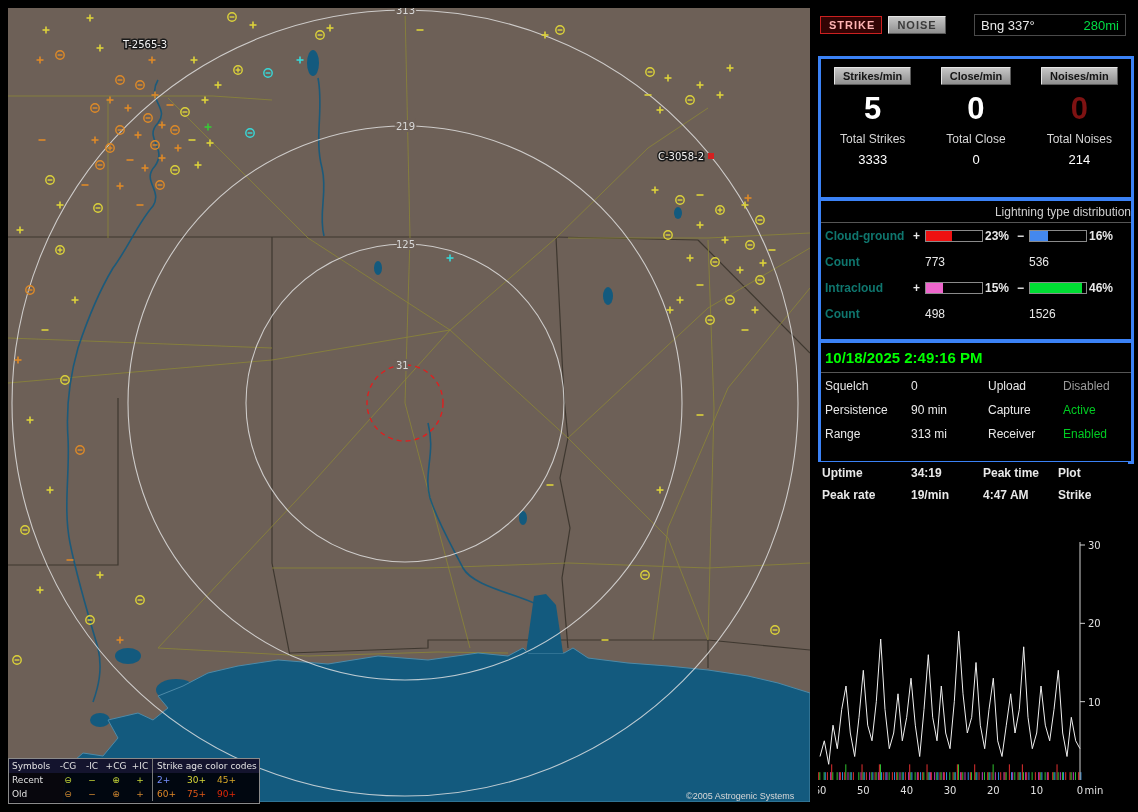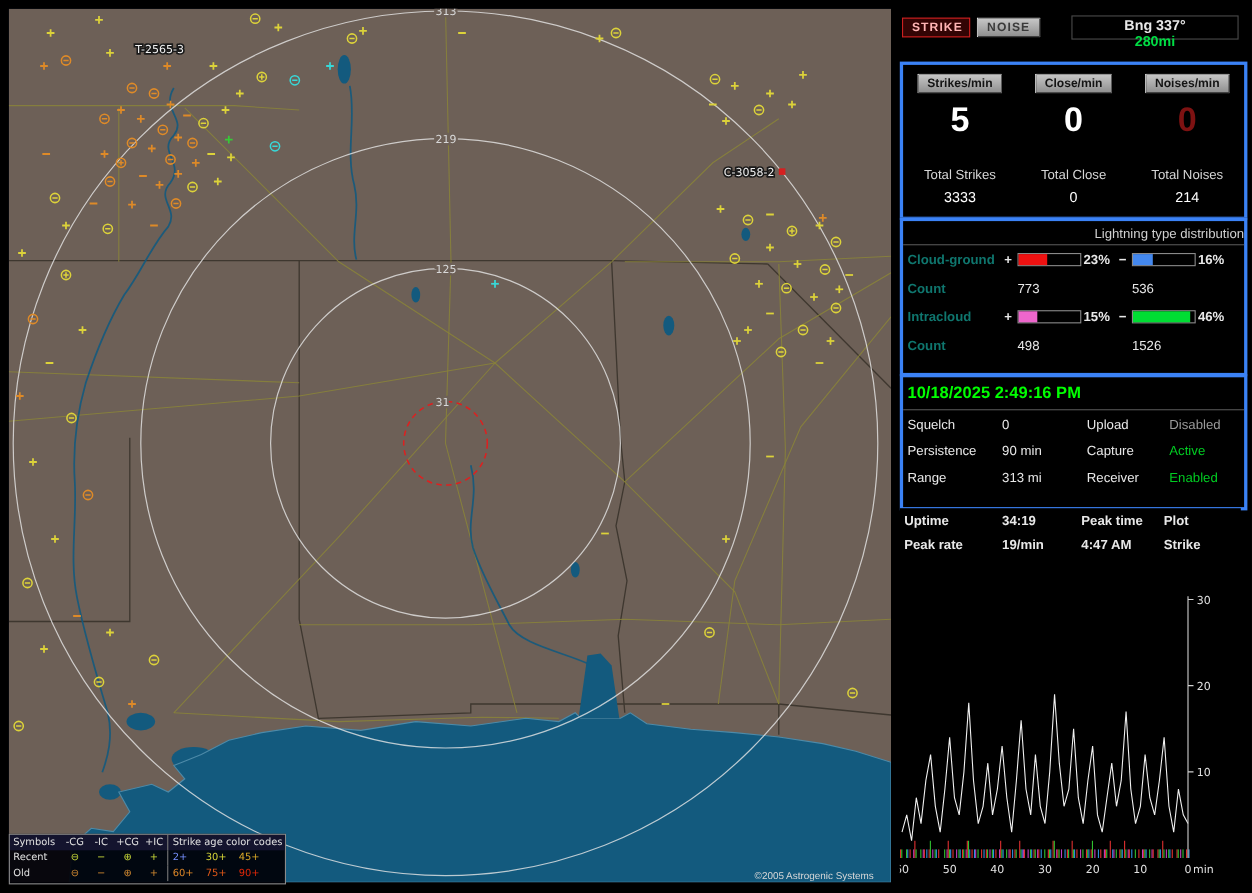--- a/index.html
+++ b/index.html
@@ -28,28 +28,28 @@
   .sec-top{top:0;height:38px;border:none;}
   .btn{display:inline-block;font-size:11px;font-weight:bold;text-align:center;
        padding:2px 8px;cursor:default;}
   .gray-btn{background:linear-gradient(#c6c6c6,#8f8f8f);border:1px solid;
             border-color:#e6e6e6 #5a5a5a #5a5a5a #e6e6e6;color:#141414;border-radius:1px;}
   .strike-btn{position:absolute;left:2px;top:6px;width:62px;background:#330404;
               border:1px solid #cc2020;color:#ffb4b4;letter-spacing:1px;}
   .noise-btn{position:absolute;left:70px;top:6px;width:58px;color:#3a3a3a;letter-spacing:1px;}
   .bearing-box{position:absolute;right:2px;top:4px;width:138px;height:20px;background:#000;
                border:1px solid #4a4a4a;display:flex;align-items:center;justify-content:space-between;
-               padding:0 6px;font-size:13px;font-weight:bold;flex-direction:column;}
+               padding:0 6px;font-size:13px;font-weight:normal;}
   .bearing-range{color:#00dd44;}
 
   .sec-counters{top:46px;height:138px;display:grid;grid-template-columns:1fr 1fr 1fr;}
   .counter-col{text-align:center;padding-top:8px;}
   .big-num{font-size:31px;font-weight:bold;margin-top:6px;color:#fff;}
   .big-num.dim-red{color:#7e1212;}
-  .total-label{margin-top:25px;font-size:12px;color:#d6d6d6;}
+  .total-label{margin-top:5px;font-size:12px;color:#d6d6d6;}
   .total-val{margin-top:6px;font-size:13px;color:#fff;}
 
   .sec-dist{top:188px;height:138px;}
   .dist-title{padding:4px 0 3px 4px;color:#d0d0d0;border-bottom:1px solid #555;text-align:right;}
   .dist-row,.dist-count{position:relative;height:26px;}
   .dist-row span,.dist-count span{position:absolute;top:6px;}
   .d-label{left:4px;font-weight:bold;color:#0f766e;}
   .d-sign1{left:92px;font-weight:bold;}
   .d-bar{left:104px;width:56px;height:10px;border:1px solid #8a8a8a;background:#000;top:7px !important;}
   .d-bar .fill{display:block;height:100%;position:static !important;}

